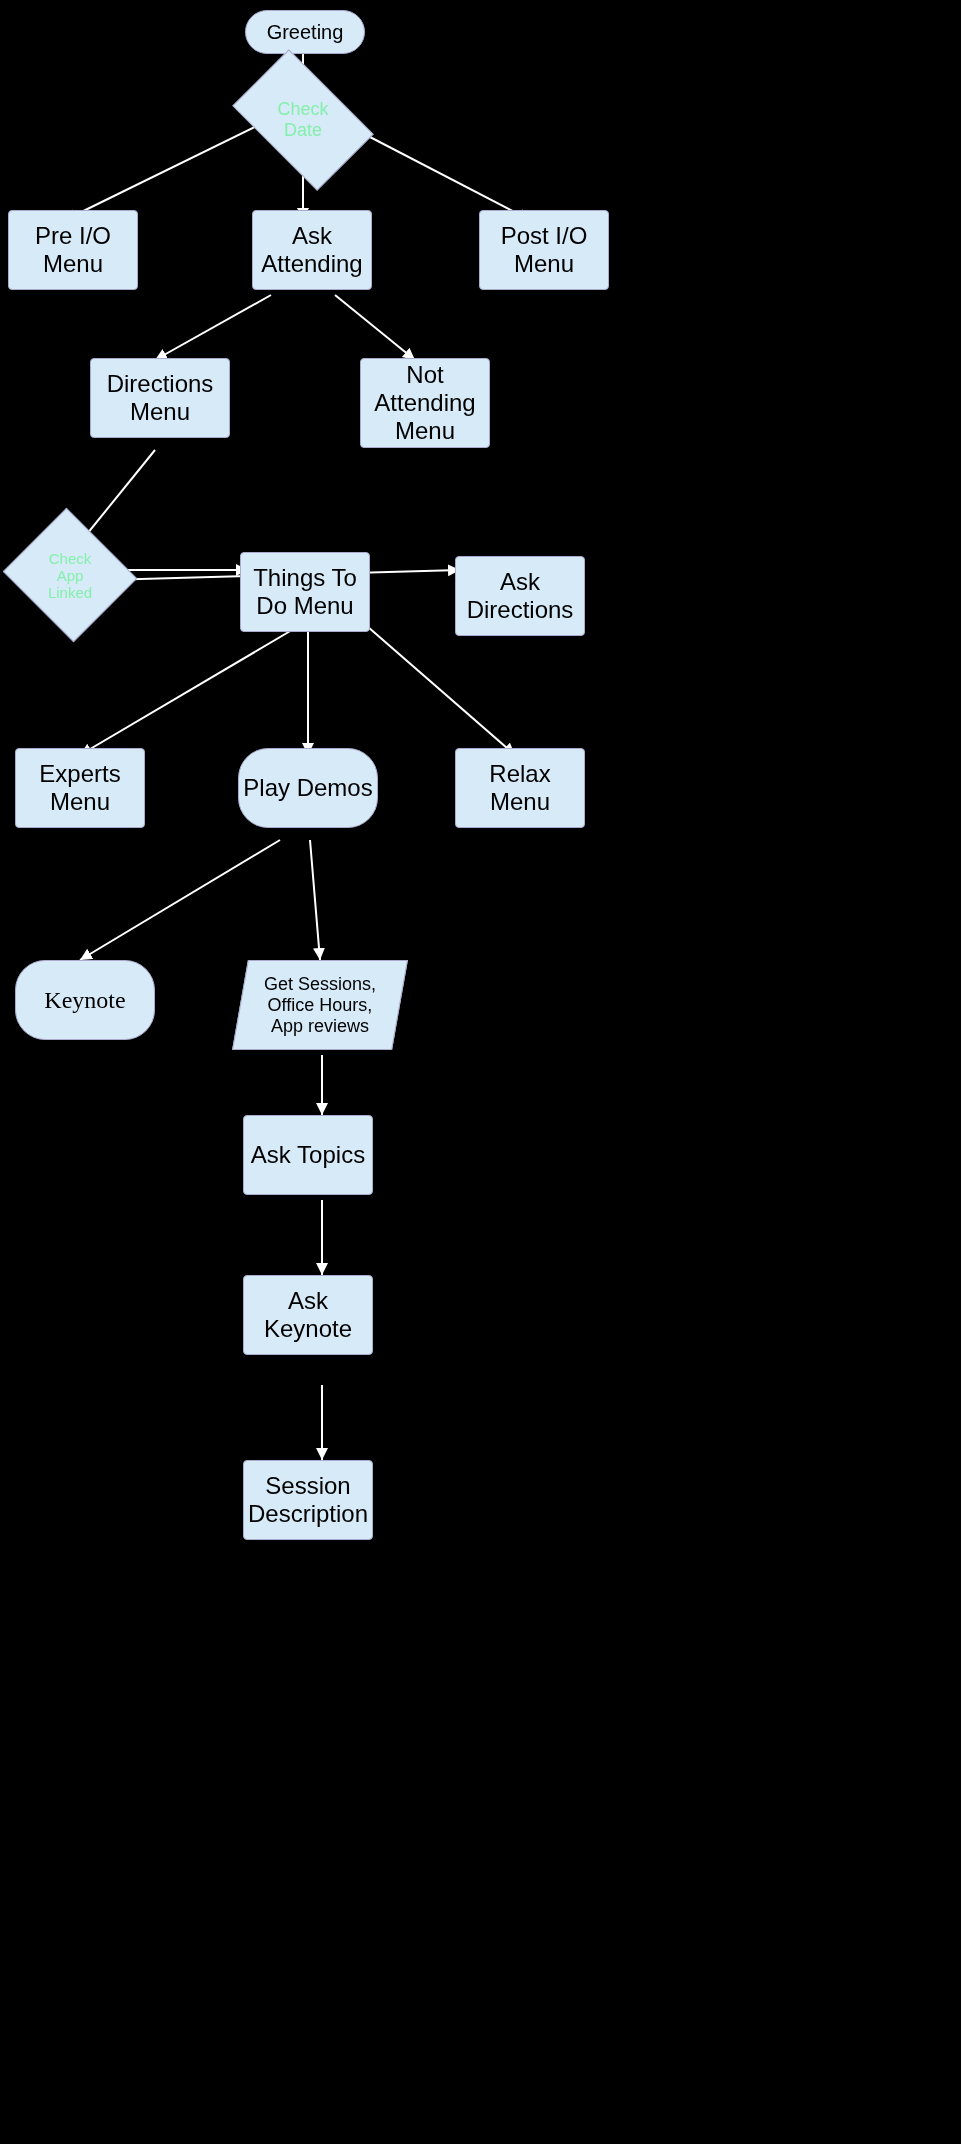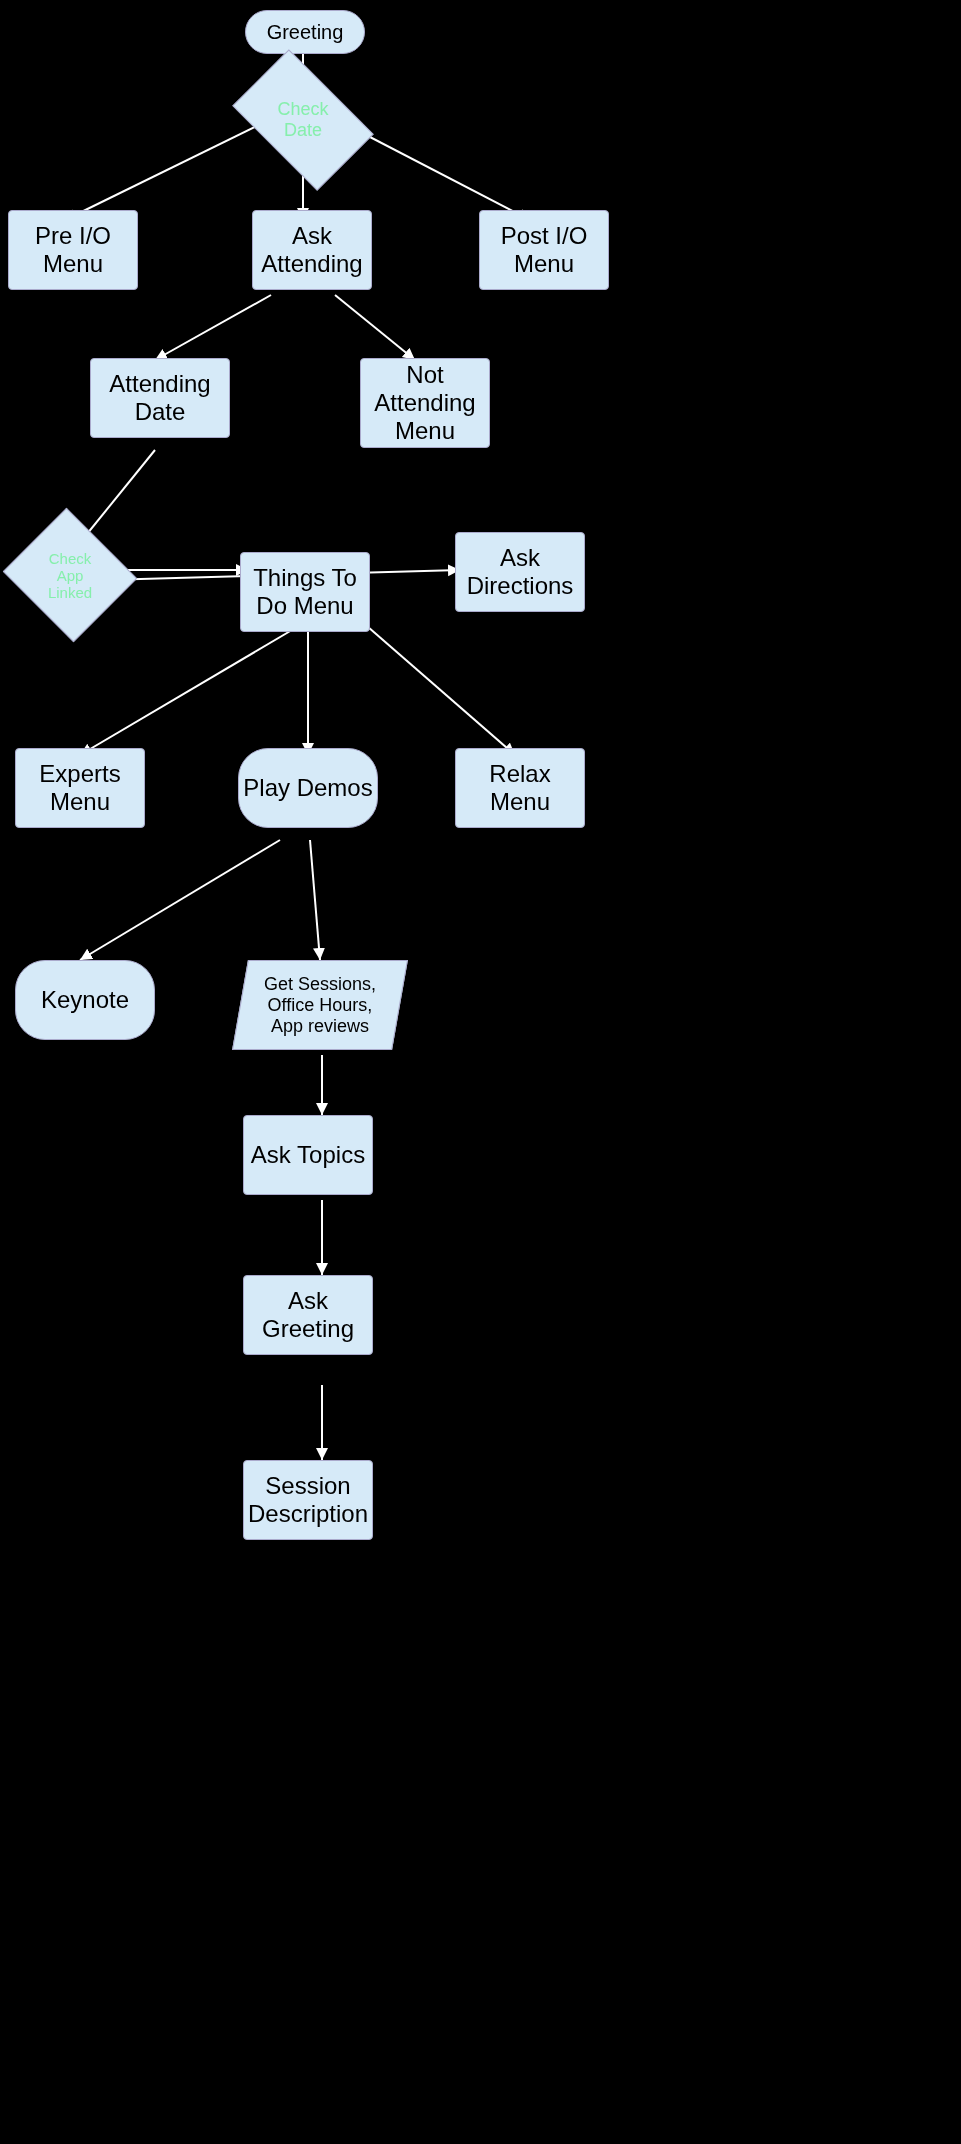--- a/index.html
+++ b/index.html
@@ -149,47 +149,47 @@
   <div class="diamond-text" style="white-space:pre-line;">Check
 Date</div>
 </div>
 
 <div class="node rect" style="left:8px; top:210px; width:130px; height:80px;">Pre I/O Menu</div>
 
 <div class="node rect" style="left:252px; top:210px; width:120px; height:80px;">Ask Attending</div>
 
 <div class="node rect" style="left:479px; top:210px; width:130px; height:80px;">Post I/O Menu</div>
 
-<div class="node rect" style="left:90px; top:358px; width:140px; height:80px;">Attending Date</div>
+<div class="node rect" style="left:90px; top:358px; width:140px; height:80px;">Directions Menu</div>
 
 <div class="node rect" style="left:360px; top:358px; width:130px; height:90px;">Not Attending Menu</div>
 
 <div class="diamond-wrap" style="left:20px; top:530px; width:100px; height:90px;">
   <div class="diamond"></div>
   <div class="diamond-text" style="white-space:pre-line; font-size:15px;">Check
 App
 Linked</div>
 </div>
 
 <div class="node rect" style="left:240px; top:540px; width:130px; height:80px;margin-top:12px;">Things To Do Menu</div>
 
-<div class="node rect" style="left:455px; top:532px; width:130px; height:80px;">Ask Directions</div>
+<div class="node rect" style="left:455px; top:556px; width:130px; height:80px;">Ask Directions</div>
 
 <div class="node rect" style="left:15px; top:748px; width:130px; height:80px;">Experts Menu</div>
 
 <div class="node rounded" style="left:238px; top:748px; width:140px; height:80px;">Play Demos</div>
 
 <div class="node rect" style="left:455px; top:748px; width:130px; height:80px;">Relax Menu</div>
 
-<div class="node rounded" style="left:15px; top:960px; width:140px; height:80px;">Keynote</div>
+<div class="node rounded" style="left:15px; top:960px; width:140px; height:80px;font-family:Liberation Serif, serif;">Keynote</div>
 
 <div class="parallelogram" style="left:240px; top:960px; width:160px; height:90px;">
   <span class="parallelogram-text" style="white-space:pre-line;">Get Sessions,
 Office Hours,
 App reviews</span>
 </div>
 
 <div class="node rect" style="left:243px; top:1115px; width:130px; height:80px;">Ask Topics</div>
 
-<div class="node rect" style="left:243px; top:1275px; width:130px; height:80px;">Ask Greeting</div>
+<div class="node rect" style="left:243px; top:1275px; width:130px; height:80px;">Ask Keynote</div>
 
 <div class="node rect" style="left:243px; top:1460px; width:130px; height:80px;">Session
 Description</div>
 
 </body></html>

